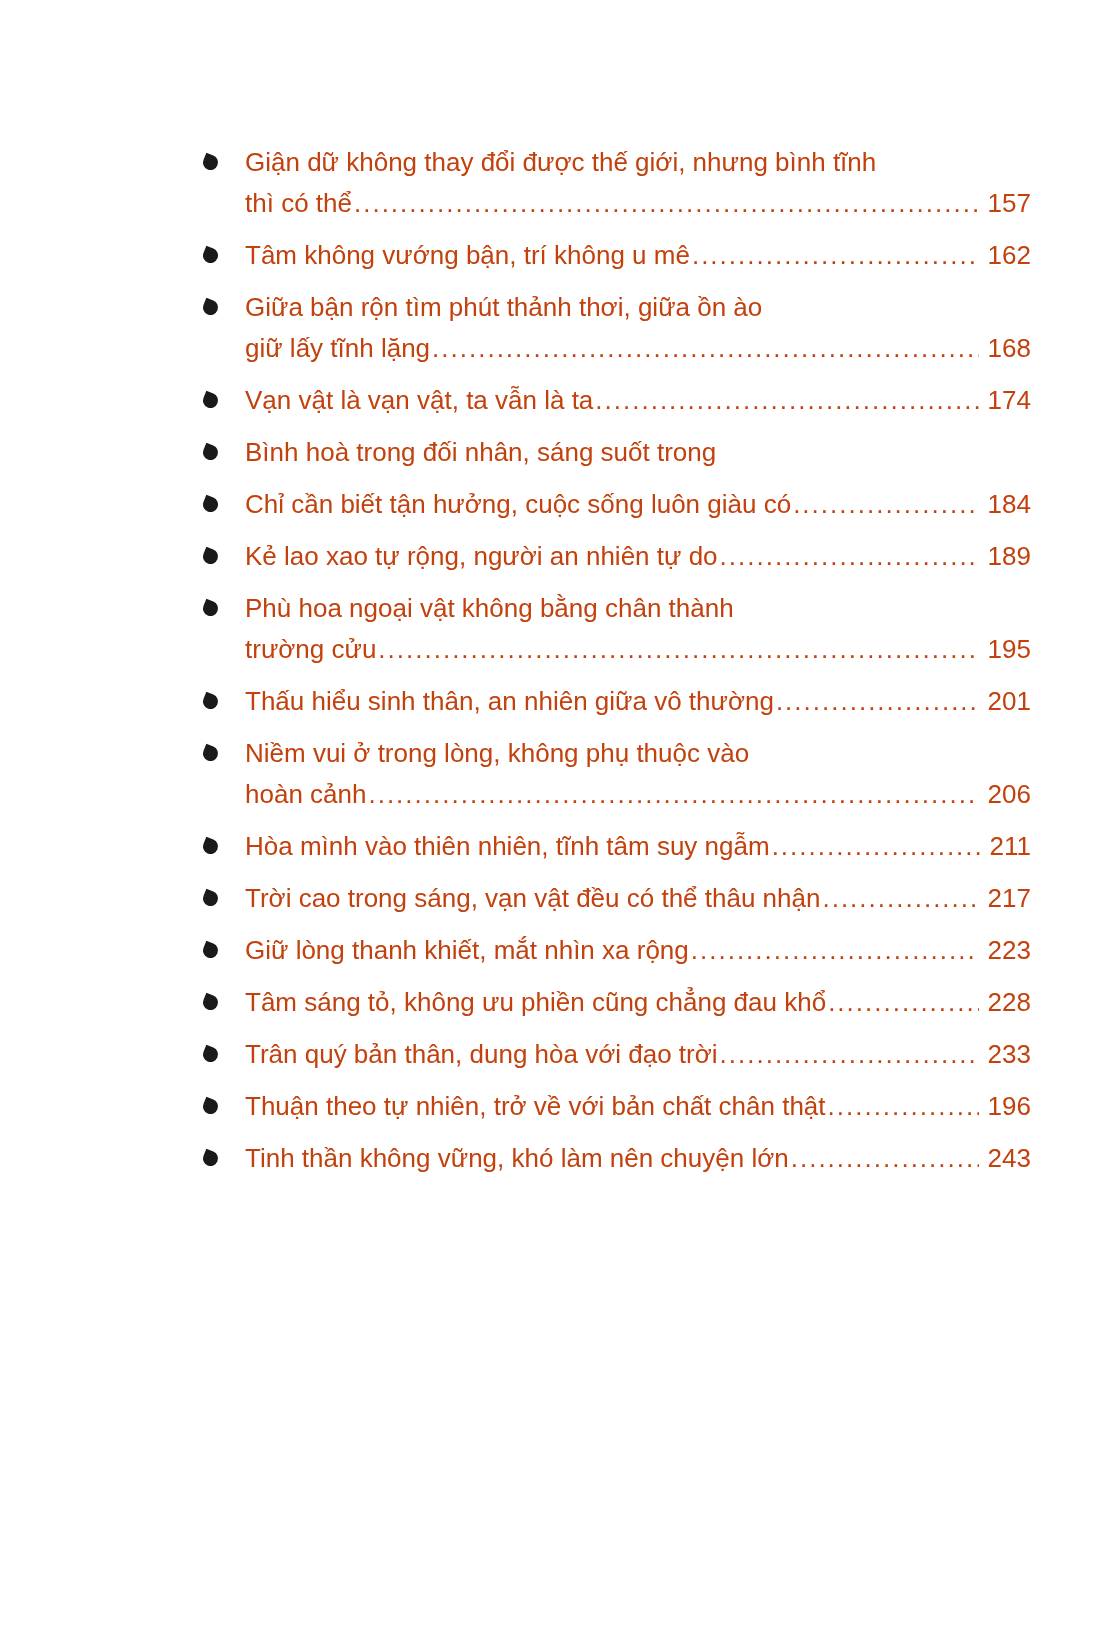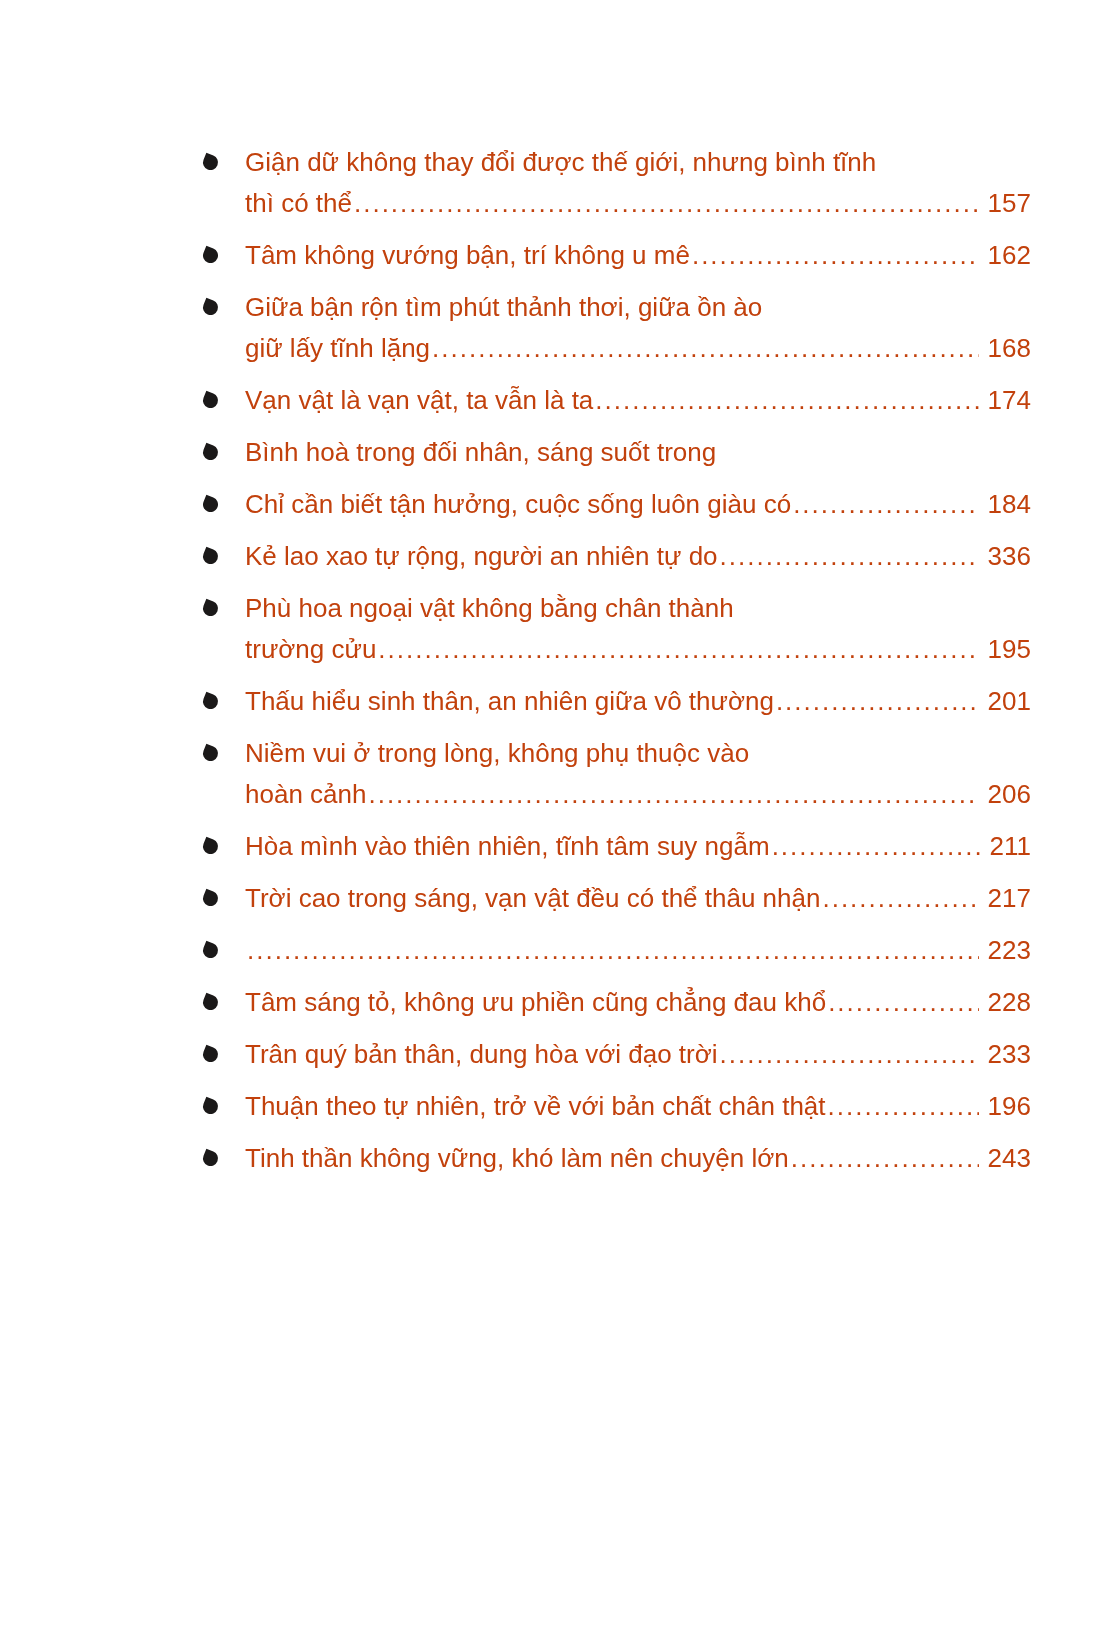--- a/index.html
+++ b/index.html
@@ -157,21 +157,21 @@
 
   <div class="entry">
     <div class="bullet-col">
       <div class="bullet"></div>
     </div>
     <div class="entry-body">
 
       <div class="row">
         <span class="text">Kẻ lao xao tự rộng, người an nhiên tự do </span>
         <span class="leader"></span>
-        <span class="pagenum">336</span>
+        <span class="pagenum">189</span>
       </div>
     </div>
   </div>
 
   <div class="entry">
     <div class="bullet-col">
       <div class="bullet"></div>
     </div>
     <div class="entry-body">
       <div class="line1">Phù hoa ngoại vật không bằng chân thành</div>
@@ -239,20 +239,21 @@
     </div>
   </div>
 
   <div class="entry">
     <div class="bullet-col">
       <div class="bullet"></div>
     </div>
     <div class="entry-body">
 
       <div class="row">
+        <span class="text">Giữ lòng thanh khiết, mắt nhìn xa rộng </span>
         <span class="leader"></span>
         <span class="pagenum">223</span>
       </div>
     </div>
   </div>
 
   <div class="entry">
     <div class="bullet-col">
       <div class="bullet"></div>
     </div>

